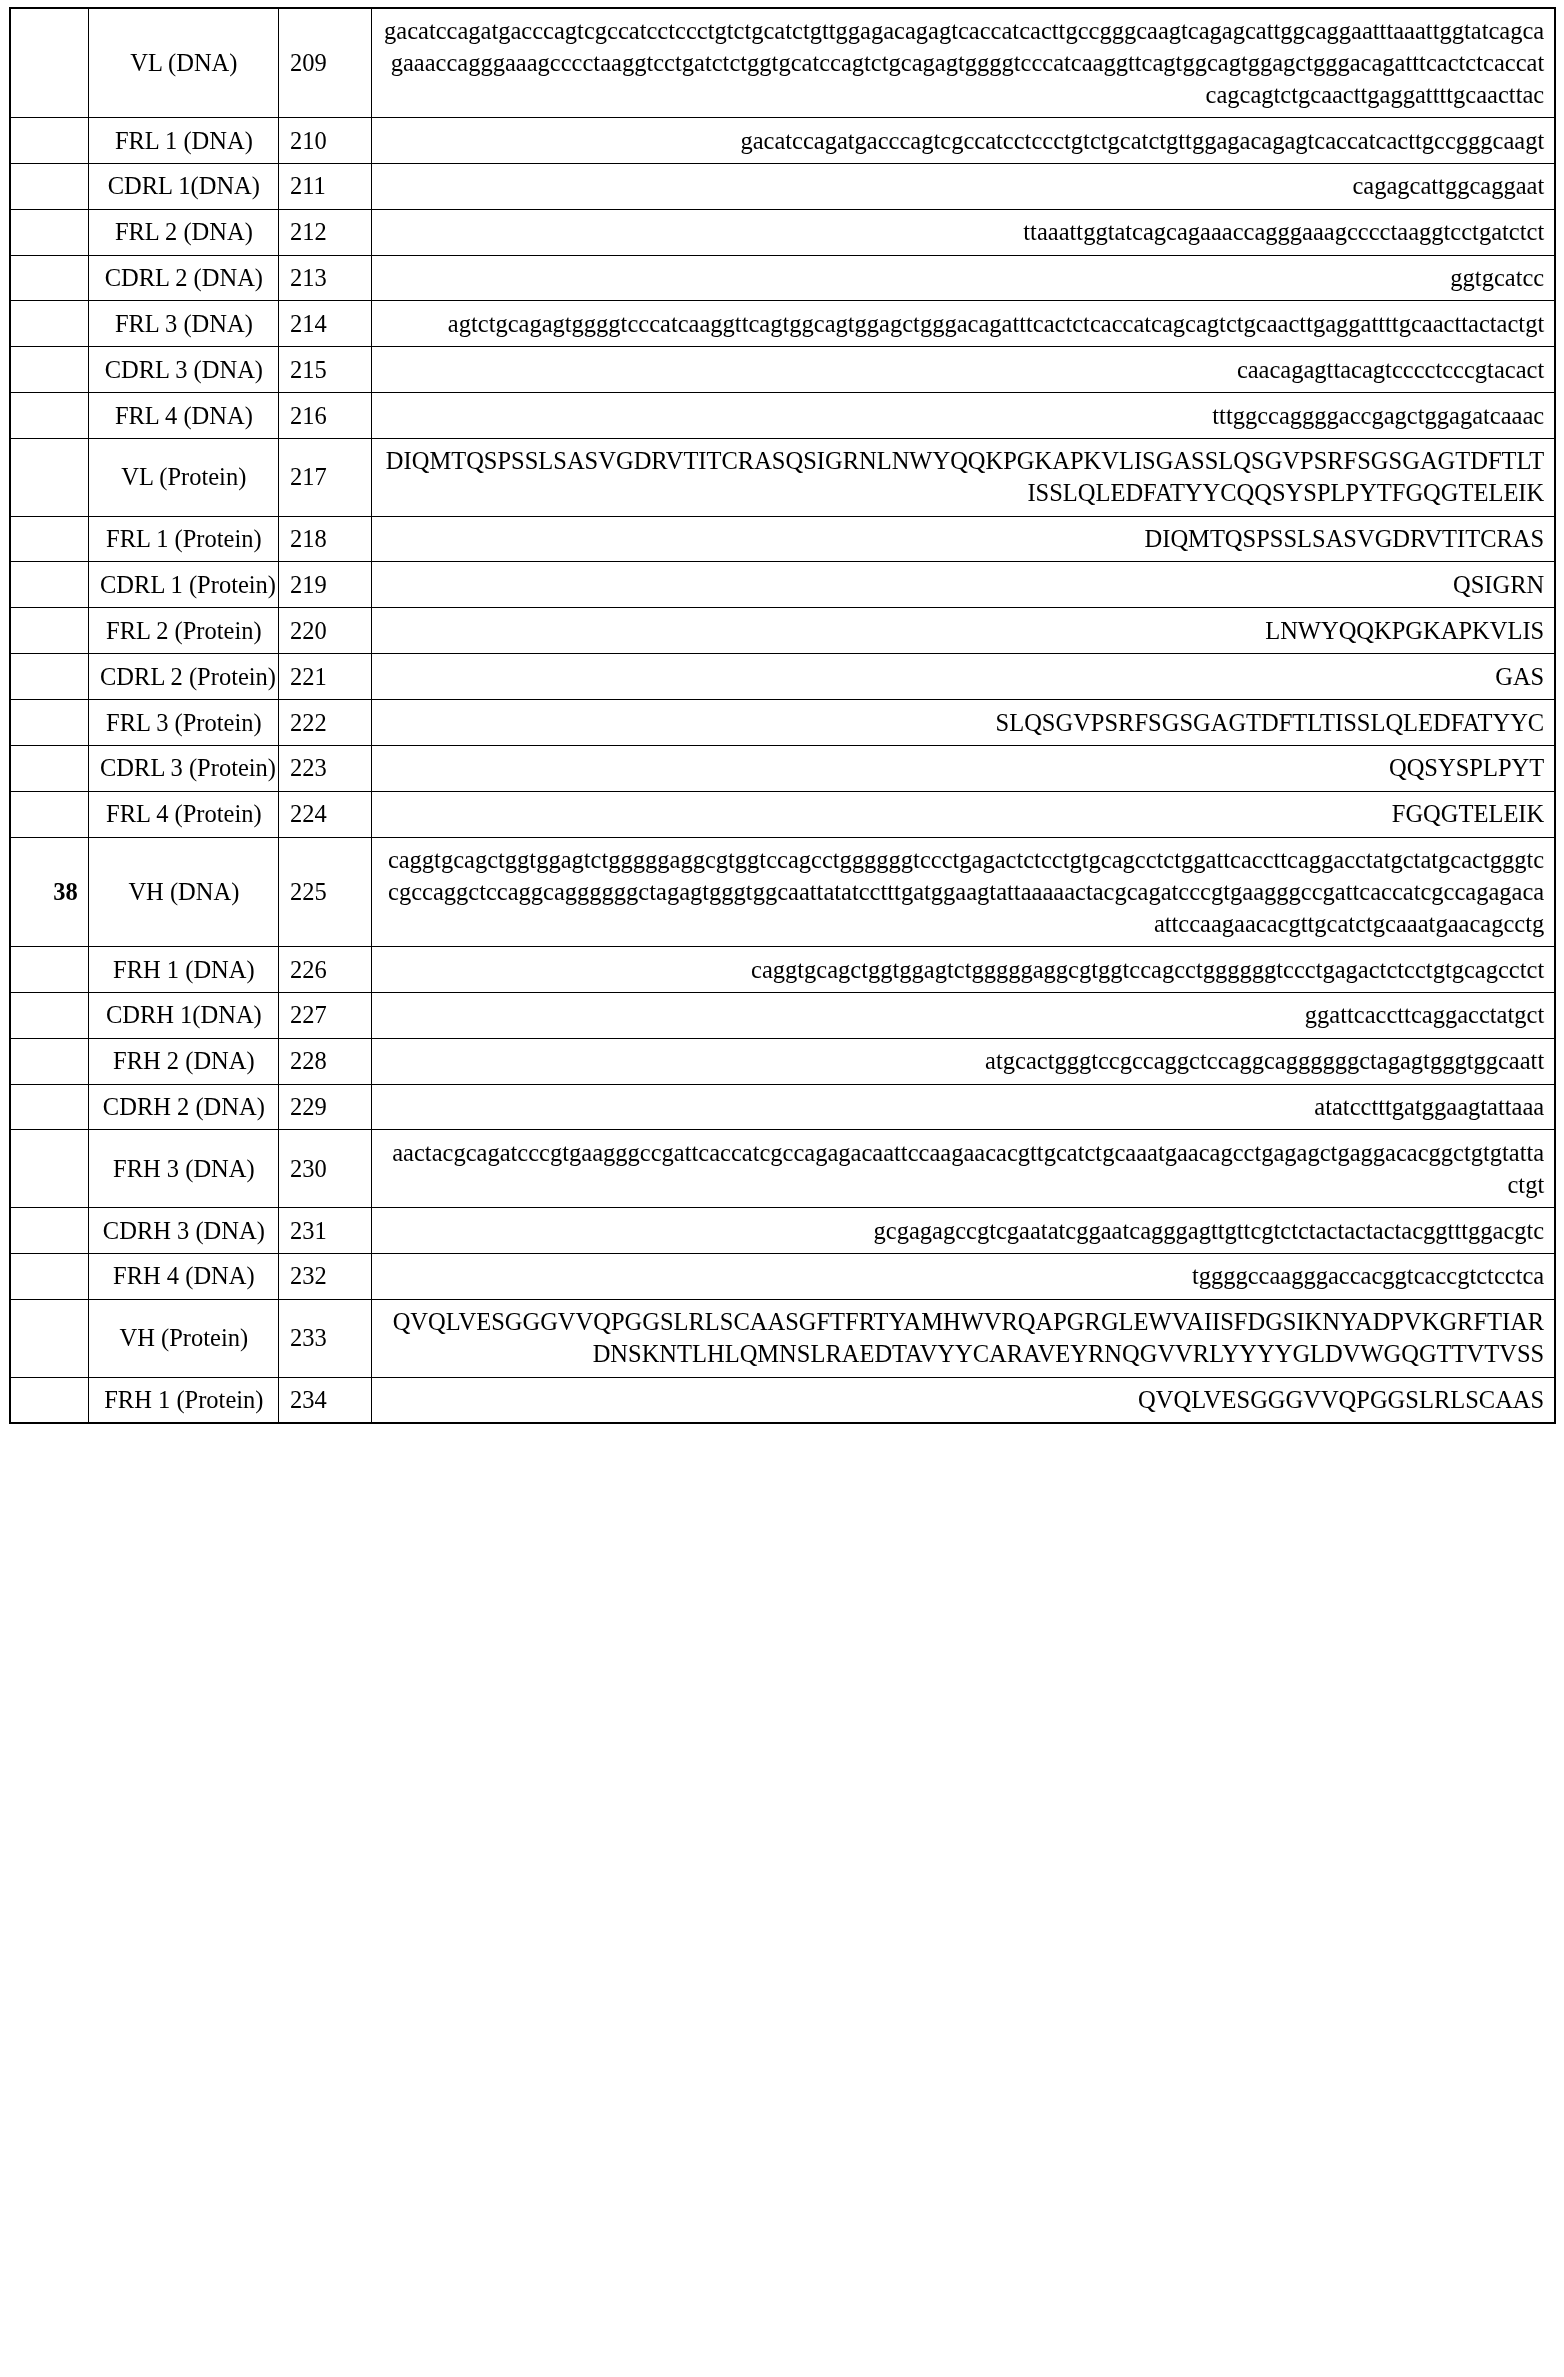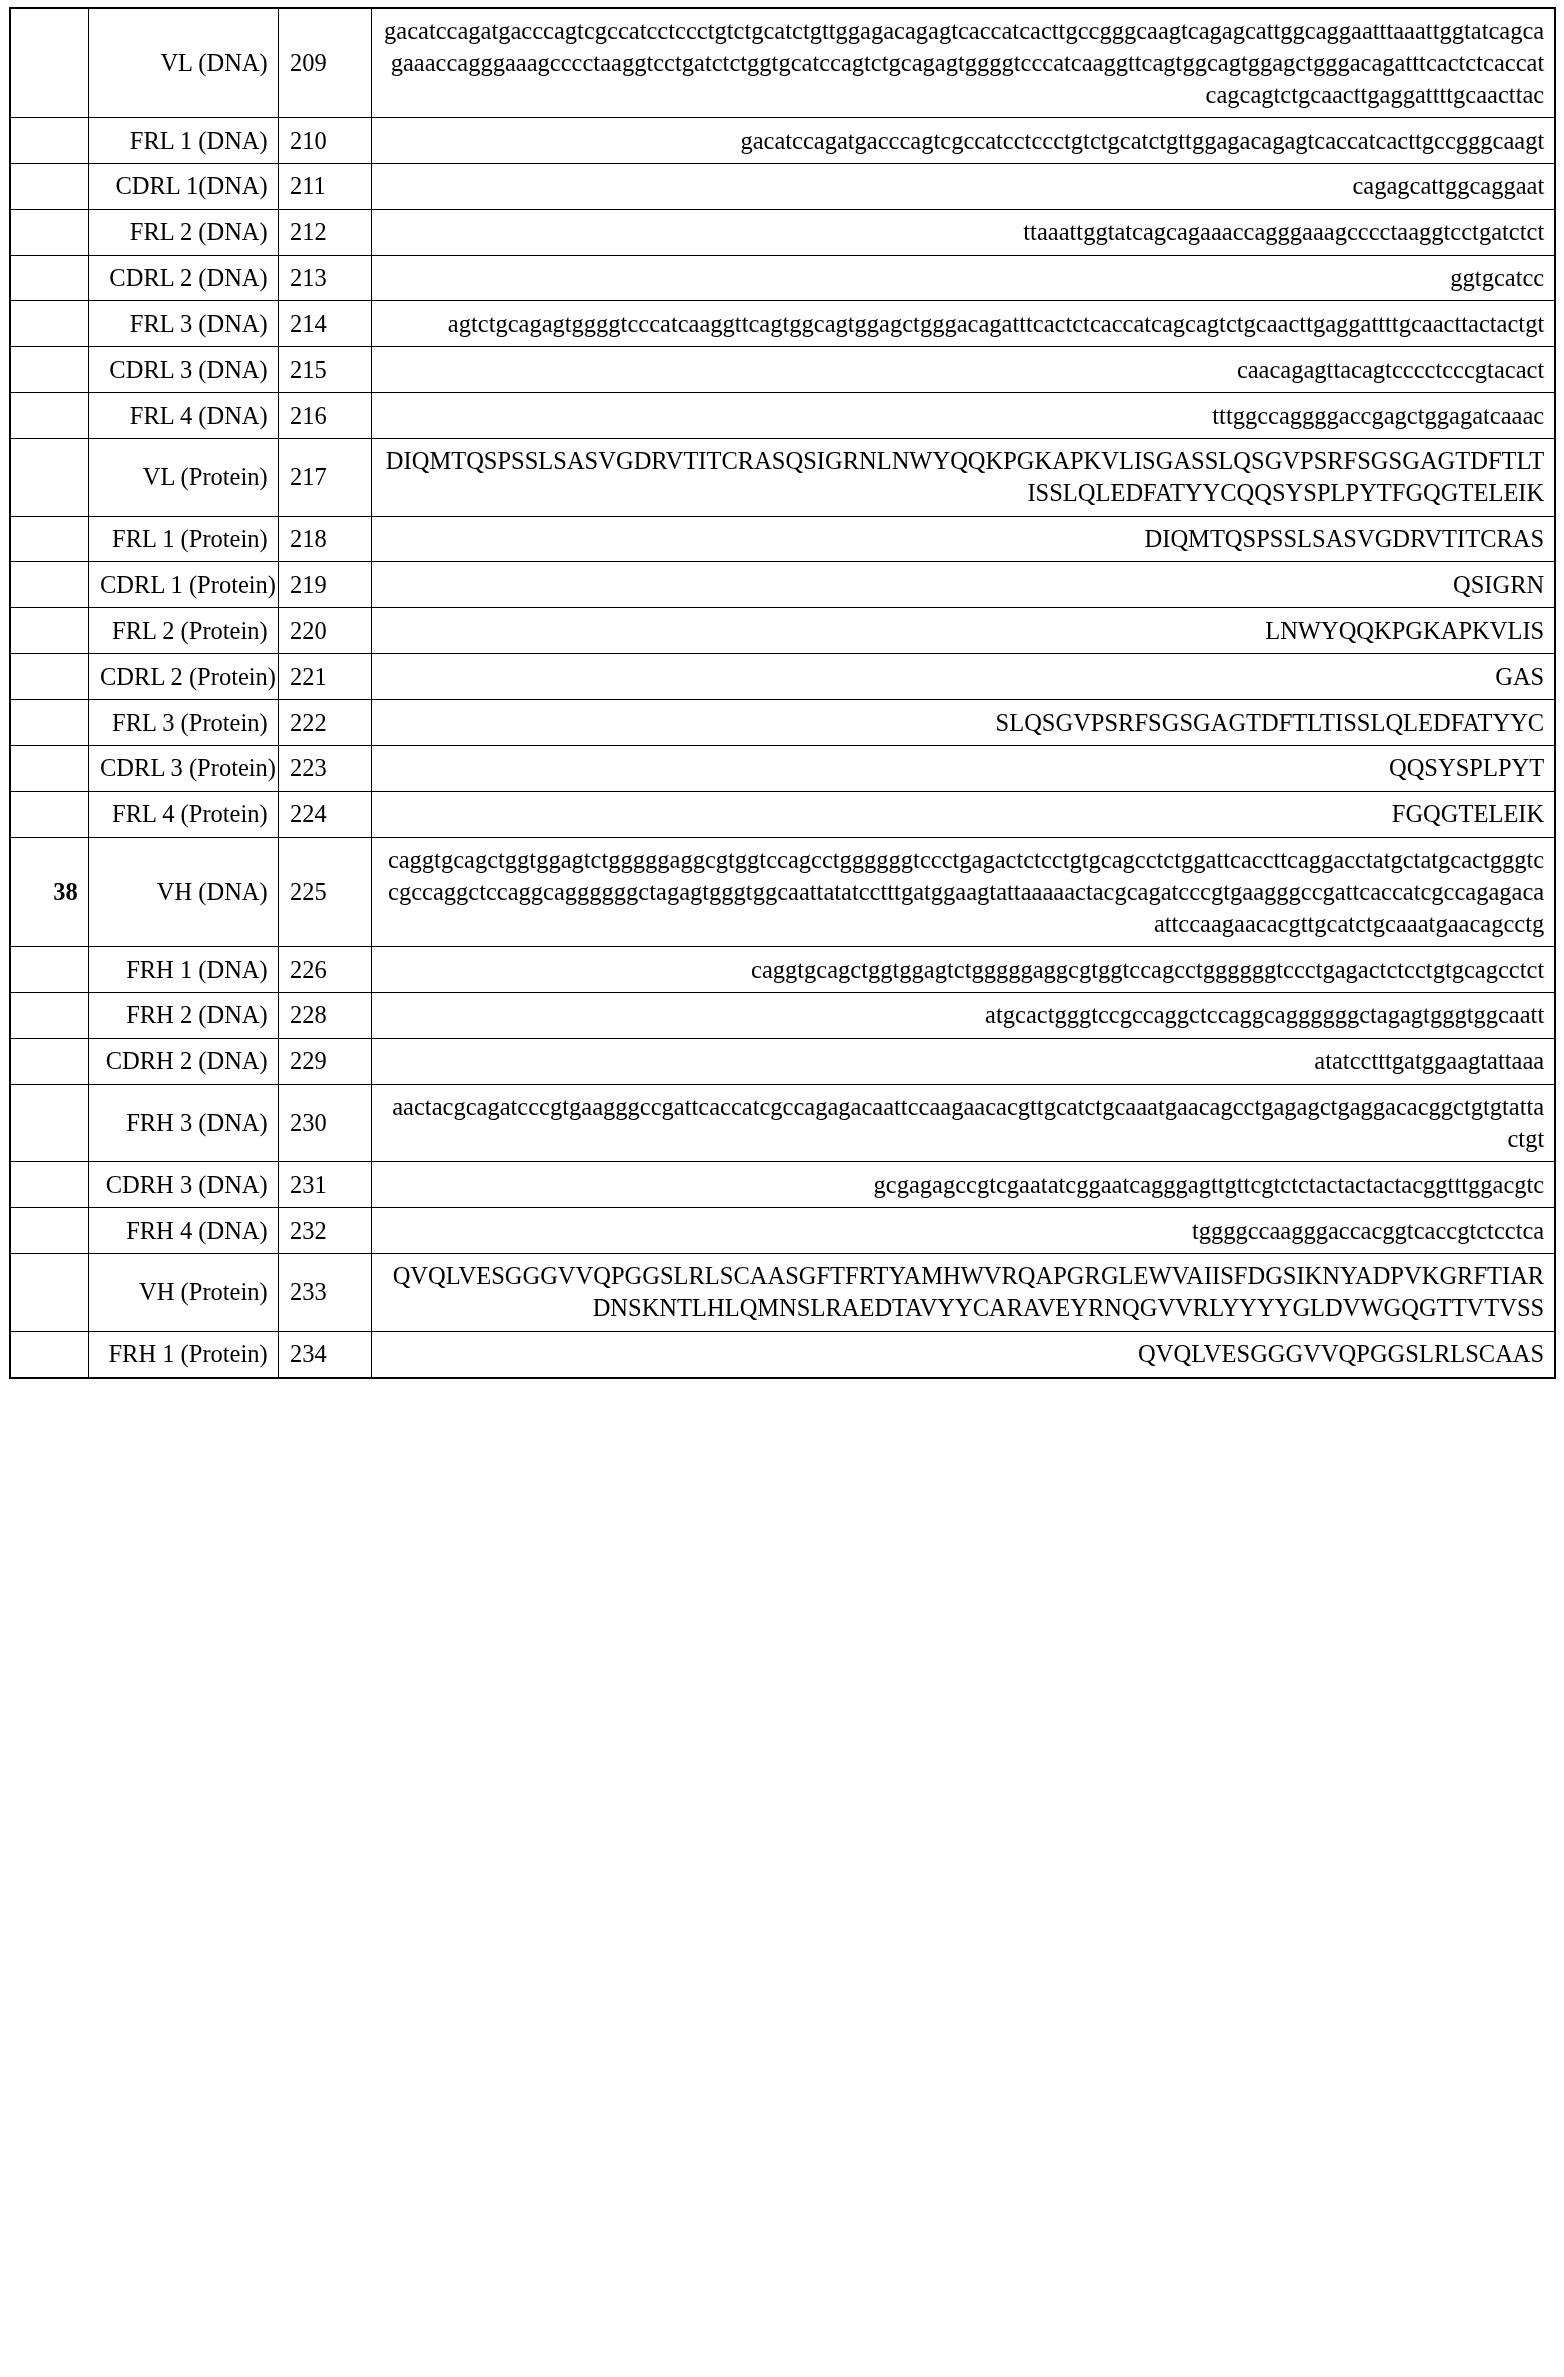--- a/index.html
+++ b/index.html
@@ -44,21 +44,21 @@
   col.c-num  { width: 93px; }
   col.c-seq  { width: 1184px; }
 
   td.id-cell {
     text-align: right;
     font-weight: bold;
     padding-left: 0;
     padding-right: 0;
   }
   td.name-cell {
-    text-align: right;
+    text-align: center;
     white-space: nowrap;
     padding-left: 16.4px;
     word-break: normal;
     margin-left: 44px;
   }
   td.num-cell {
     text-align: left;
     padding-left: 13px;
     word-break: normal;
   }
@@ -185,20 +185,26 @@
           <td class="seq-cell dna">caggtgcagctggtggagtctgggggaggcgtggtccagcctggggggtccctgagactctcctgtgcagcctctggattcaccttcaggacctatgctatgcactgggtccgccaggctccaggcaggggggctagagtgggtggcaattatatcctttgatggaagtattaaaaactacgcagatcccgtgaagggccgattcaccatcgccagagacaattccaagaacacgttgcatctgcaaatgaacagcctg</td>
         </tr>
         <tr>
           <td class="id-cell"></td>
           <td class="name-cell">FRH 1 (DNA)</td>
           <td class="num-cell">226</td>
           <td class="seq-cell dna">caggtgcagctggtggagtctgggggaggcgtggtccagcctggggggtccctgagactctcctgtgcagcctct</td>
         </tr>
         <tr>
           <td class="id-cell"></td>
+          <td class="name-cell">CDRH 1(DNA)</td>
+          <td class="num-cell">227</td>
+          <td class="seq-cell dna">ggattcaccttcaggacctatgct</td>
+        </tr>
+        <tr>
+          <td class="id-cell"></td>
           <td class="name-cell">FRH 2 (DNA)</td>
           <td class="num-cell">228</td>
           <td class="seq-cell dna">atgcactgggtccgccaggctccaggcaggggggctagagtgggtggcaatt</td>
         </tr>
         <tr>
           <td class="id-cell"></td>
           <td class="name-cell">CDRH 2 (DNA)</td>
           <td class="num-cell">229</td>
           <td class="seq-cell dna">atatcctttgatggaagtattaaa</td>
         </tr>

